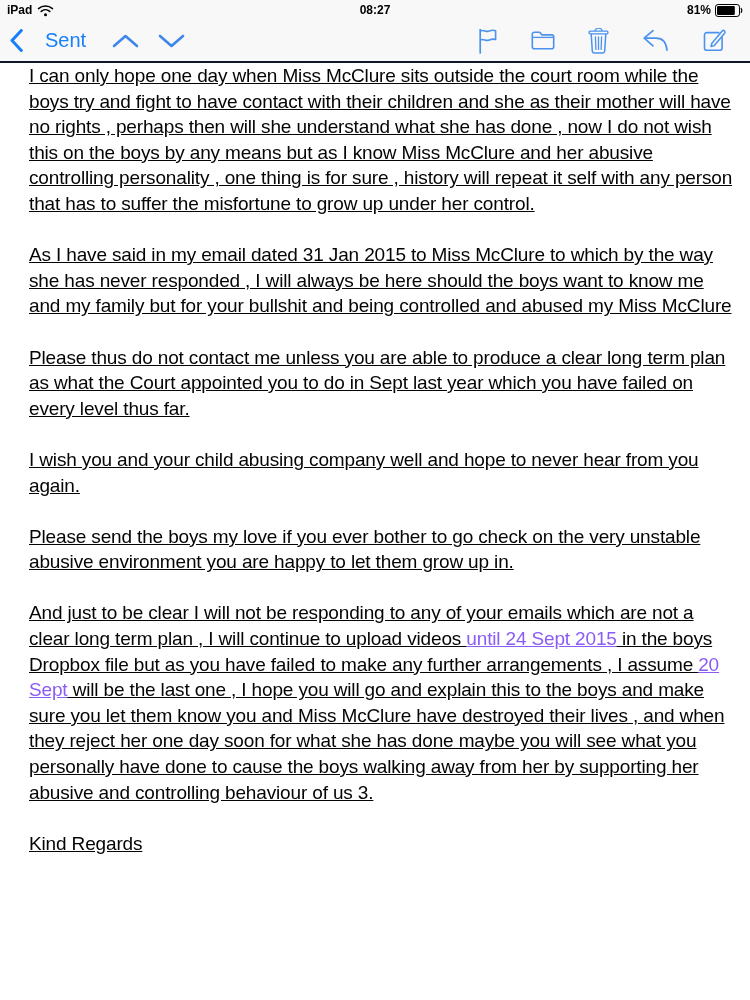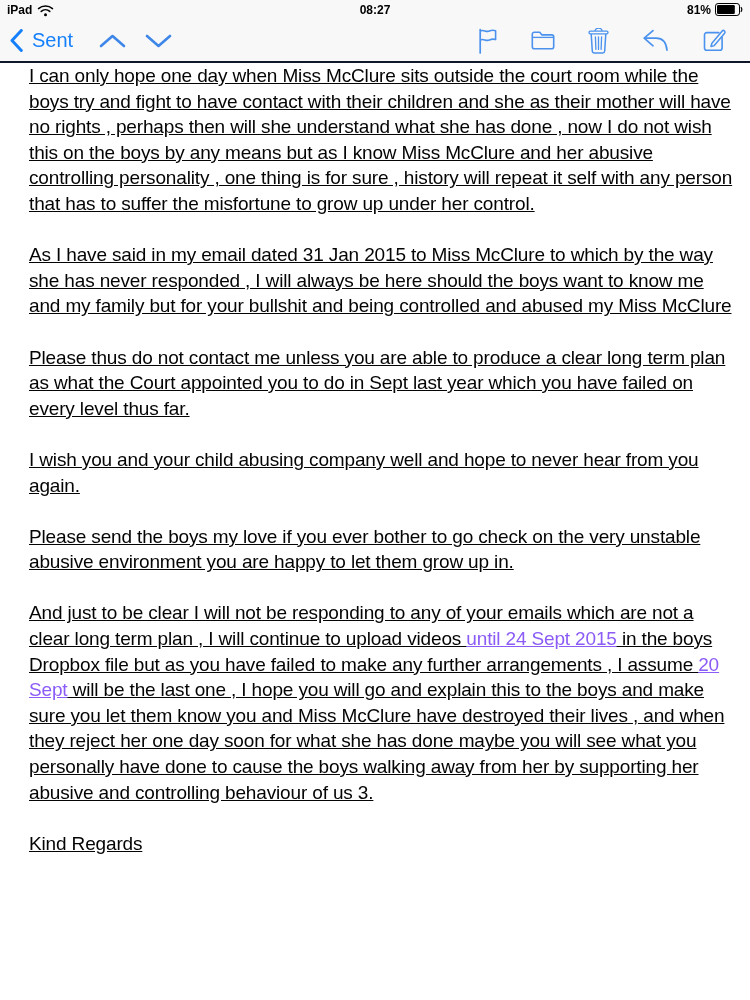--- a/index.html
+++ b/index.html
@@ -25,28 +25,28 @@
     display: flex; align-items: center;
     padding: 0 7px;
     font-size: 12px; font-weight: bold;
     position: relative;
   }
   .status-left { display: flex; align-items: center; gap: 5px; }
   .status-time {
     position: absolute; left: 50%; transform: translateX(-50%);
     top: 0; height: 20px; display: flex; align-items: center;
   }
-  .status-right { margin-left: auto; display: flex; align-items: flex-start; gap: 4px; }
+  .status-right { margin-left: auto; display: flex; align-items: flex-end; gap: 4px; }
 
   .toolbar {
     height: 41px;
     display: flex; align-items: center;
     padding: 0 0 0 10px;
   }
-  .back-button { display: flex; align-items: center; gap: 9px; cursor: pointer; }
+  .back-button { display: flex; align-items: center; gap: 22px; cursor: pointer; }
   .back-label { font-size: 20px; color: #1680fb; }
   .msg-nav { display: flex; align-items: center; gap: 19px; margin-left: 26px; }
   .toolbar-actions {
     margin-left: auto;
     display: flex; align-items: center; gap: 33px;
     padding-right: 23px;
   }
   .icon-btn { display: flex; align-items: center; justify-content: center; cursor: pointer; }
 
   

